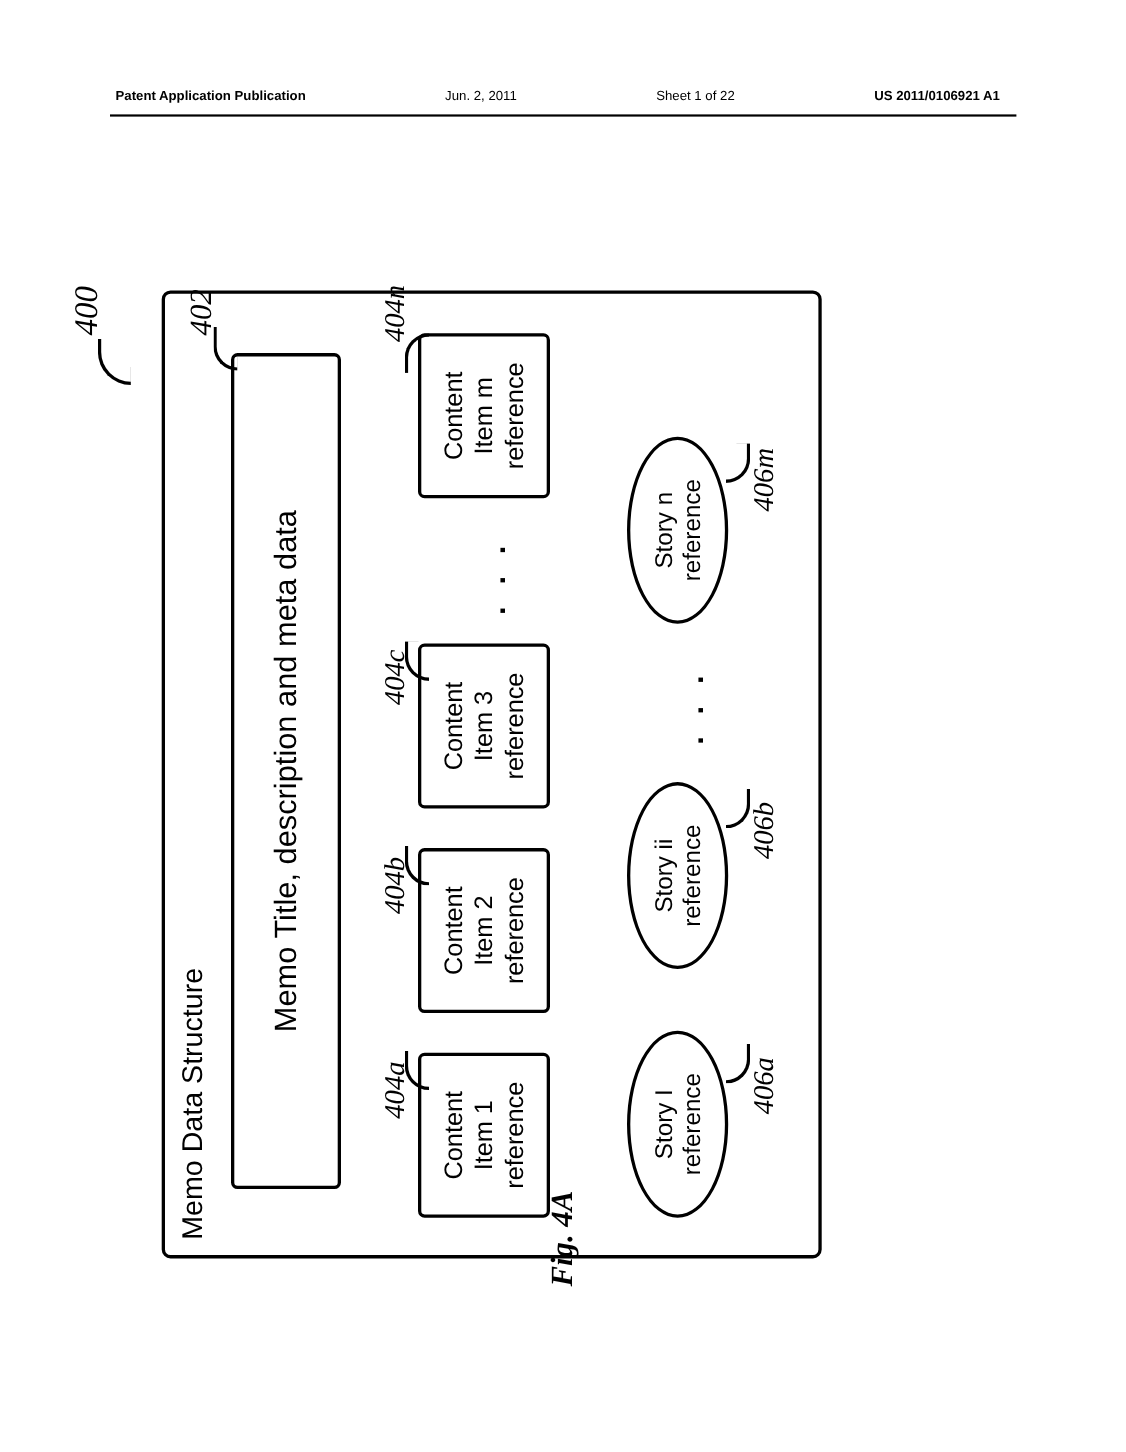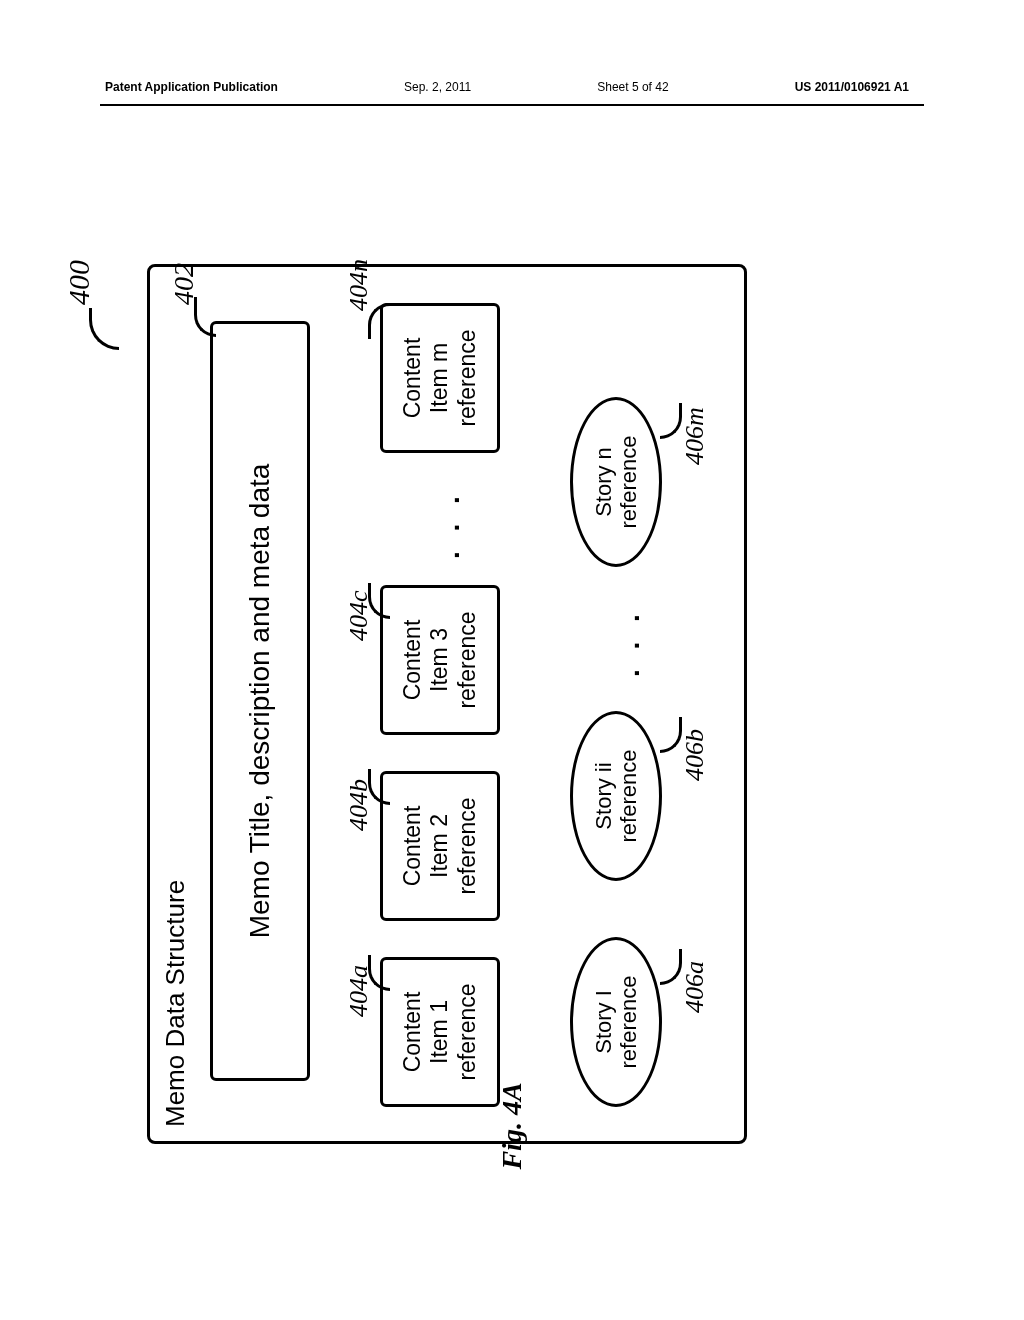--- a/index.html
+++ b/index.html
@@ -232,22 +232,22 @@
   }
   .lsa { top: 510px; left: 156px; }
   .lsb { top: 510px; left: 388px; }
   .lsm { top: 510px; left: 702px; }
 </style>
 </head>
 <body>
 
 <div class="header">
   <span class="pub-left">Patent Application Publication</span>
-  <span class="pub-date">Sep. 2, 2011</span>
-  <span class="pub-sheet">Sheet 5 of 42</span>
+  <span class="pub-date">Jun. 2, 2011</span>
+  <span class="pub-sheet">Sheet 1 of 22</span>
   <span class="pub-number">US 2011/0106921 A1</span>
 </div>
 <div class="rule"></div>
 
 <div class="figure-area">
 
   <div class="rotated">
 
     <div class="ref-400">400</div>
     <div class="lead-400"></div>

